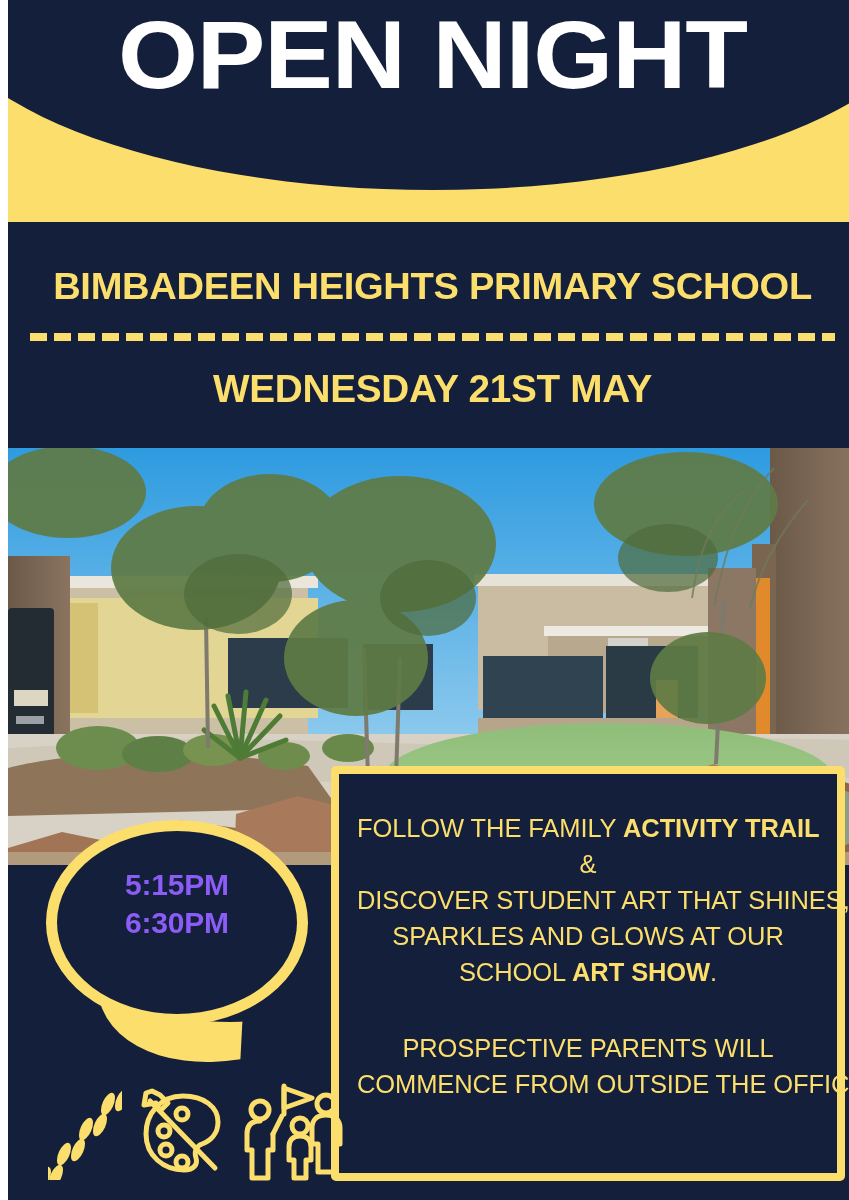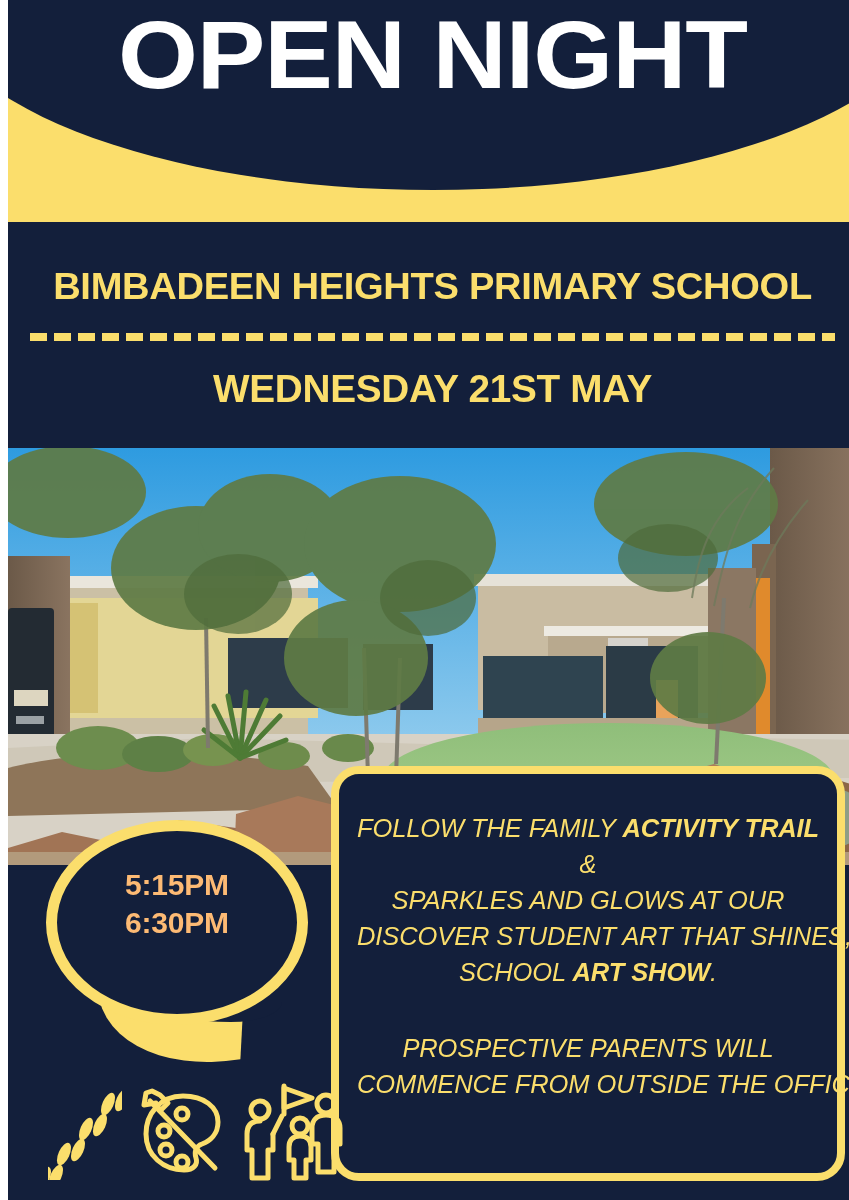--- a/index.html
+++ b/index.html
@@ -178,21 +178,21 @@
     height: 70px;
     background: #131F3B;
     border-radius: 0 0 40% 100%;
   }
   .bubble-text {
     position: absolute;
     left: 0;
     top: 46px;
     width: 262px;
     text-align: center;
-    color: #fdba74;
+    color: #8b5cf6;
     font-weight: 700;
     font-size: 30px;
     line-height: 38px;
     letter-spacing: -0.2px;
     z-index: 4;
   }
 
   
   .icon-row {
     position: absolute;
@@ -209,25 +209,24 @@
 
   
   .textbox {
     position: absolute;
     left: 323px;
     top: 766px;
     width: 514px;
     height: 415px;
     background: #131F3B;
     border: 8px solid #FBDE6C;
-    border-radius: 28px;
+    border-radius: 5px;
     box-sizing: border-box;
     z-index: 7;
     padding: 36px 18px 0 18px;
-    font-style: italic;
   }
   .tb-line {
     text-align: center;
     color: #FBDE6C;
     font-size: 25.5px;
     line-height: 36px;
     letter-spacing: -0.1px;
     font-weight: 400;
     white-space: nowrap;
   }
@@ -430,21 +429,21 @@
           <path d="M42 6 L70 16 L42 26 Z"></path>
         </g>
       </svg>
     </span>
 
   </div>
 
   <div class="textbox">
     <div class="tb-line"><span>FOLLOW THE FAMILY </span><b>ACTIVITY TRAIL</b></div>
     <div class="tb-line">&amp;</div>
+    <div class="tb-line">DISCOVER STUDENT ART THAT SHINES,</div>
     <div class="tb-line">SPARKLES AND GLOWS AT OUR</div>
-    <div class="tb-line">DISCOVER STUDENT ART THAT SHINES,</div>
     <div class="tb-line"><span>SCHOOL </span><b>ART SHOW</b><span>.</span></div>
     <div class="tb-gap"></div>
     <div class="tb-line">PROSPECTIVE PARENTS WILL</div>
     <div class="tb-line">COMMENCE FROM OUTSIDE THE OFFICE.</div>
   </div>
 
 </div>
 
 </body></html>

